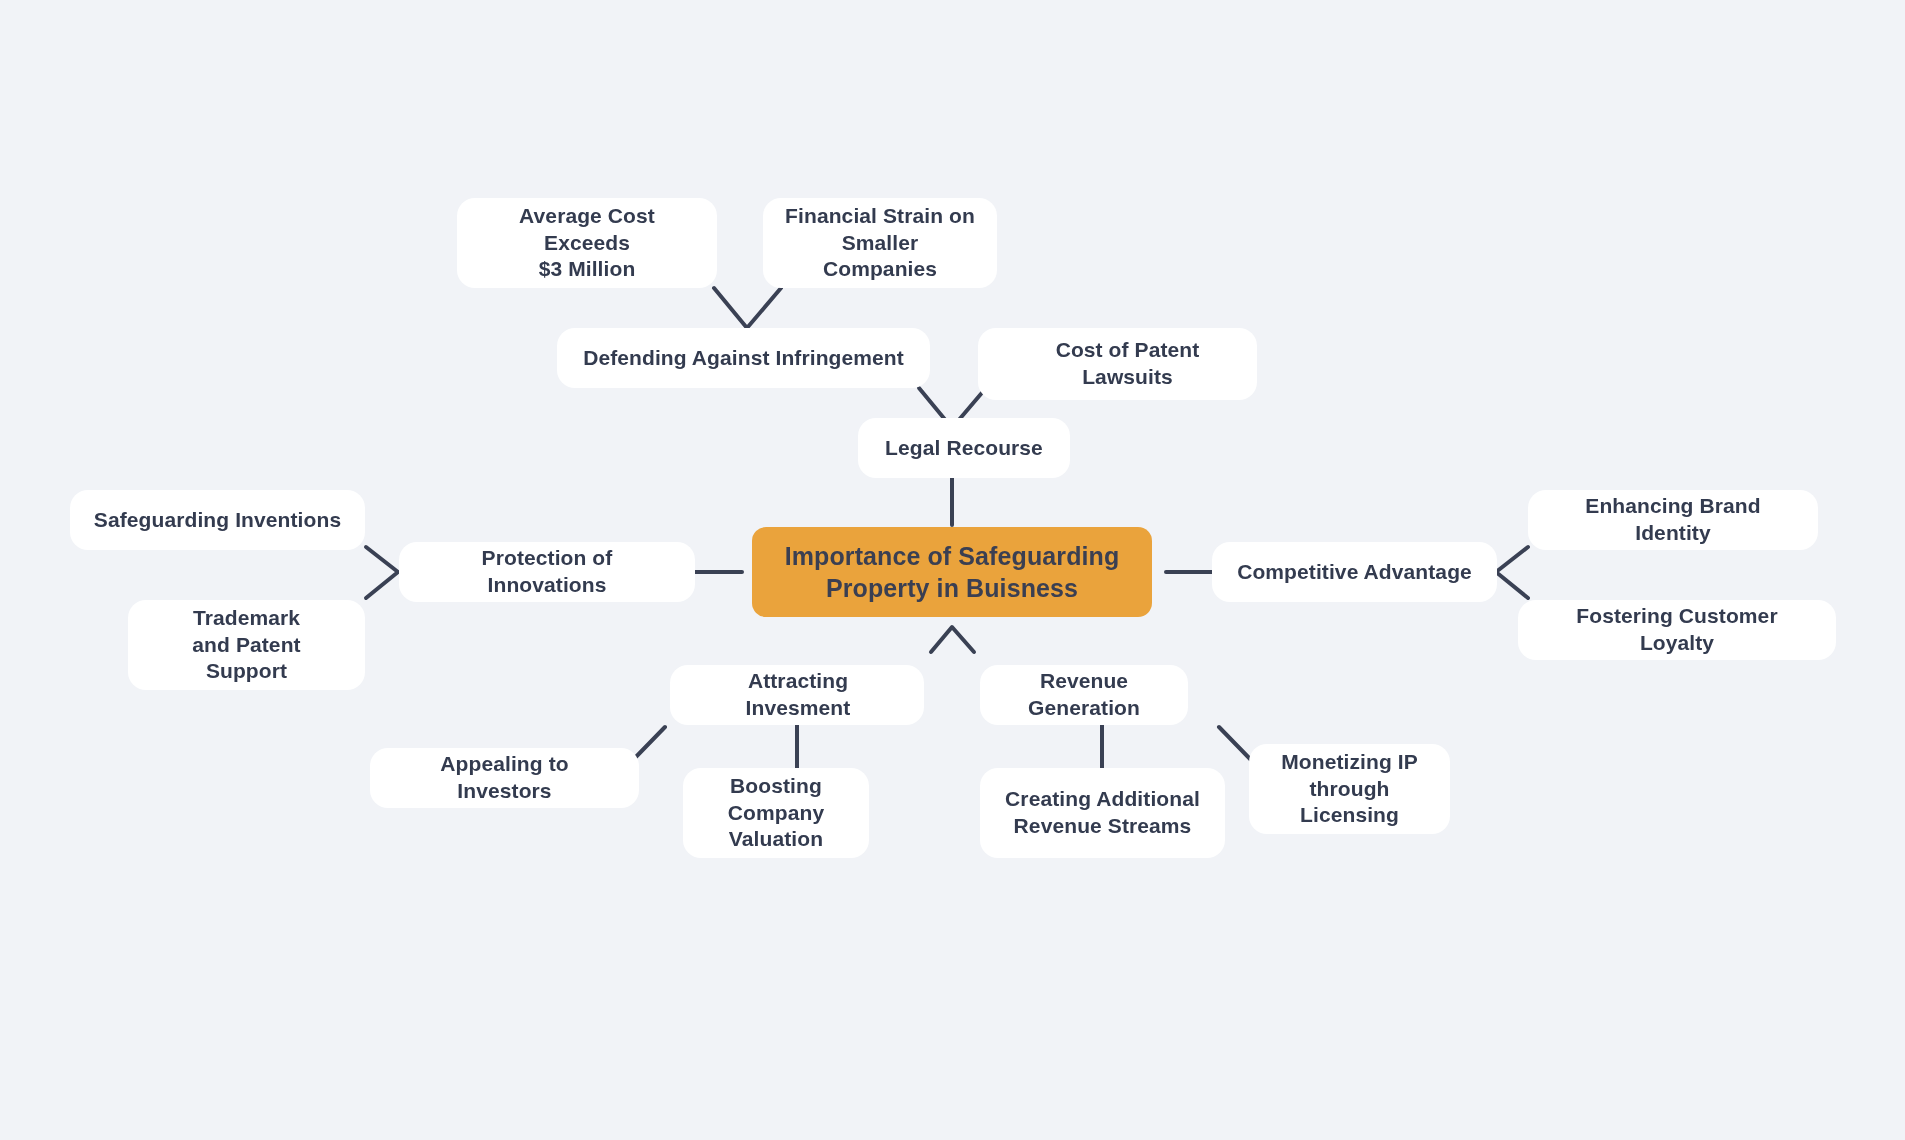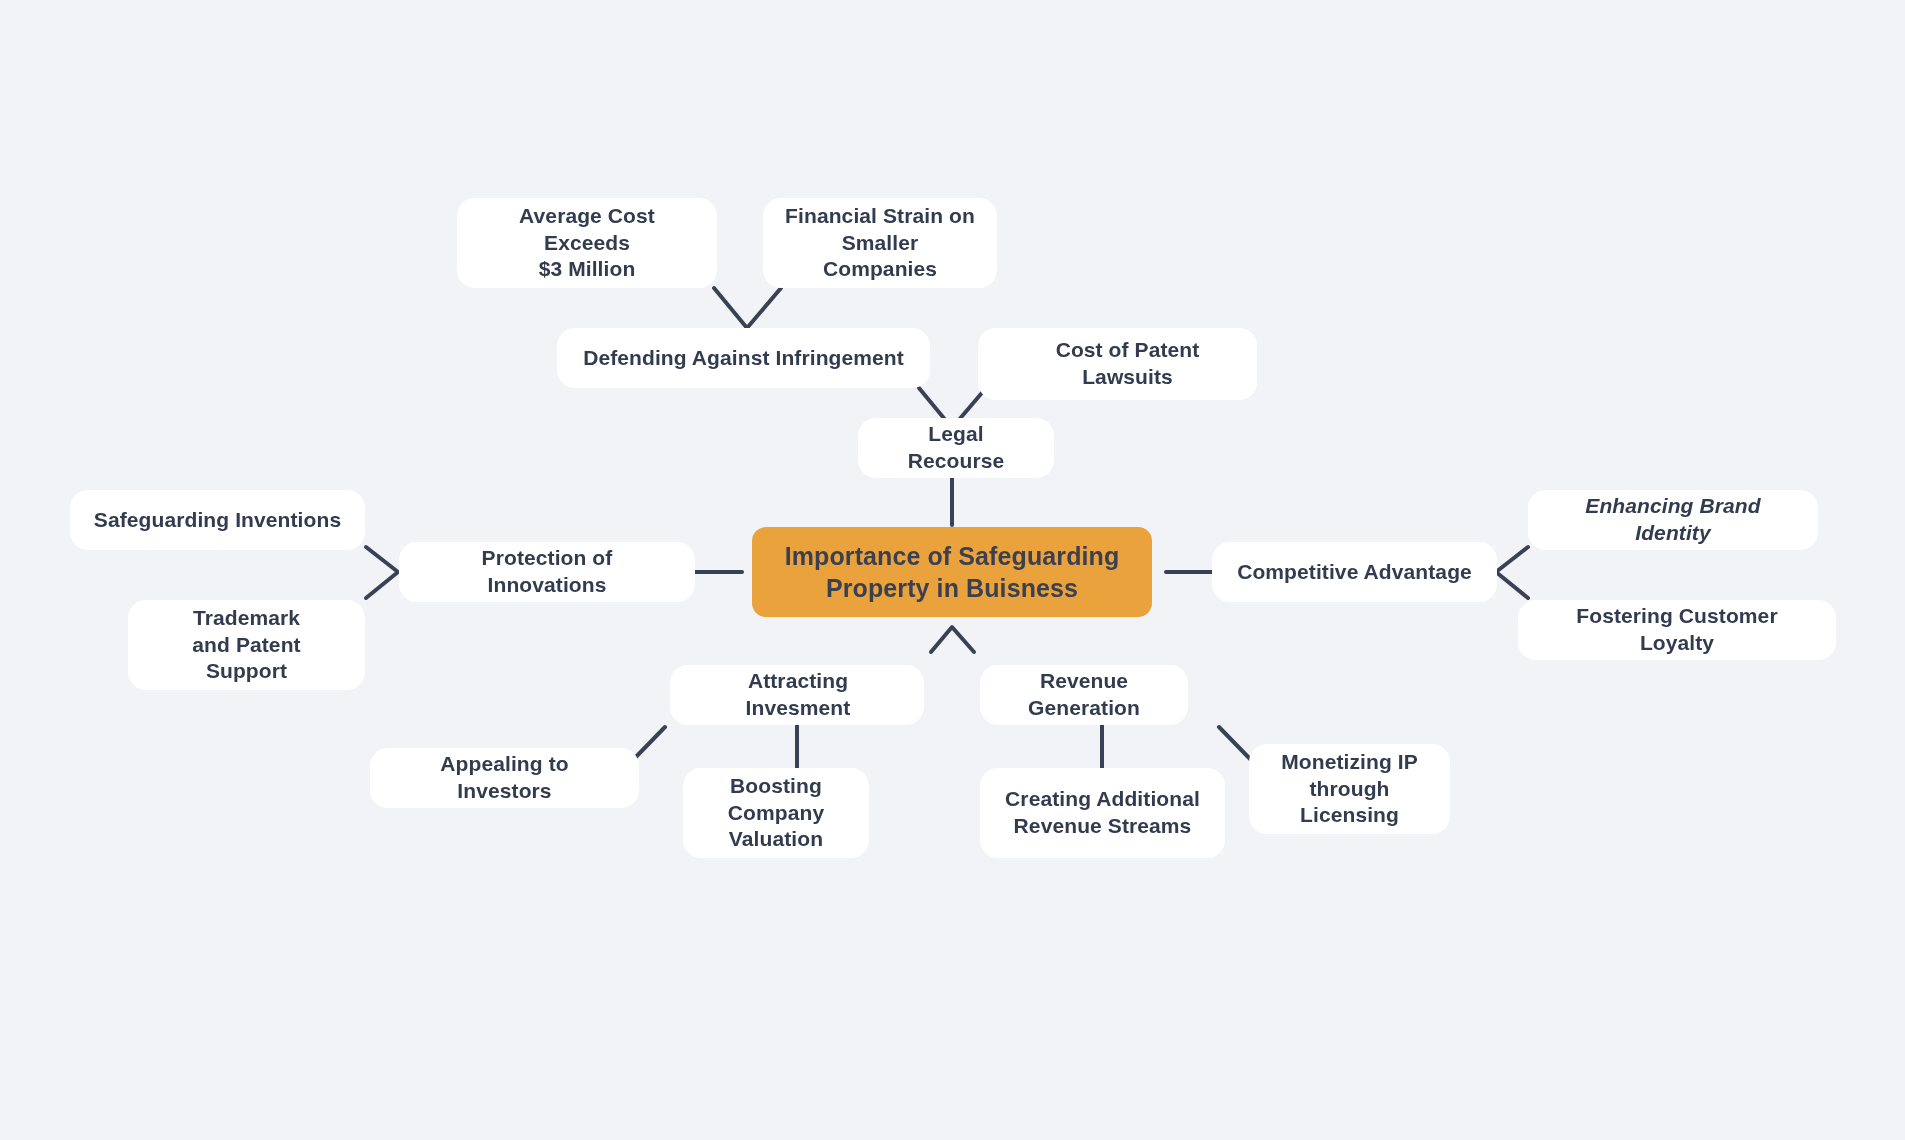--- a/index.html
+++ b/index.html
@@ -80,21 +80,21 @@
 
       <line x1="1219" y1="727" x2="1253" y2="762"></line>
     </g>
   </svg>
 
   <div class="node root" style="left:752px; top:527px; width:400px; height:90px;">
     <span>Importance of Safeguarding
 Property in Buisness</span>
   </div>
 
-  <div class="node" style="left:858px; top:418px; width:196px; height:60px;">
+  <div class="node" style="left:858px; top:418px; width:212px; height:60px;">
     <span>Legal Recourse</span>
   </div>
 
   <div class="node" style="left:557px; top:328px; width:373px; height:60px;">
     <span>Defending Against Infringement</span>
   </div>
 
   <div class="node" style="left:978px; top:328px; width:279px; height:72px;padding-left:42px;">
     <span>Cost of Patent Lawsuits</span>
   </div>
@@ -119,21 +119,21 @@
 
   <div class="node" style="left:128px; top:600px; width:237px; height:90px;">
     <span>Trademark
 and Patent Support</span>
   </div>
 
   <div class="node" style="left:1212px; top:542px; width:285px; height:60px;">
     <span>Competitive Advantage</span>
   </div>
 
-  <div class="node" style="left:1528px; top:490px; width:290px; height:60px;font-style:italic;">
+  <div class="node" style="left:1528px; top:490px; width:290px; height:60px;">
     <span>Enhancing Brand Identity</span>
   </div>
 
   <div class="node" style="left:1518px; top:600px; width:318px; height:60px;">
     <span>Fostering Customer Loyalty</span>
   </div>
 
   <div class="node" style="left:670px; top:665px; width:254px; height:60px;padding-left:24px;">
     <span>Attracting Invesment</span>
   </div>

